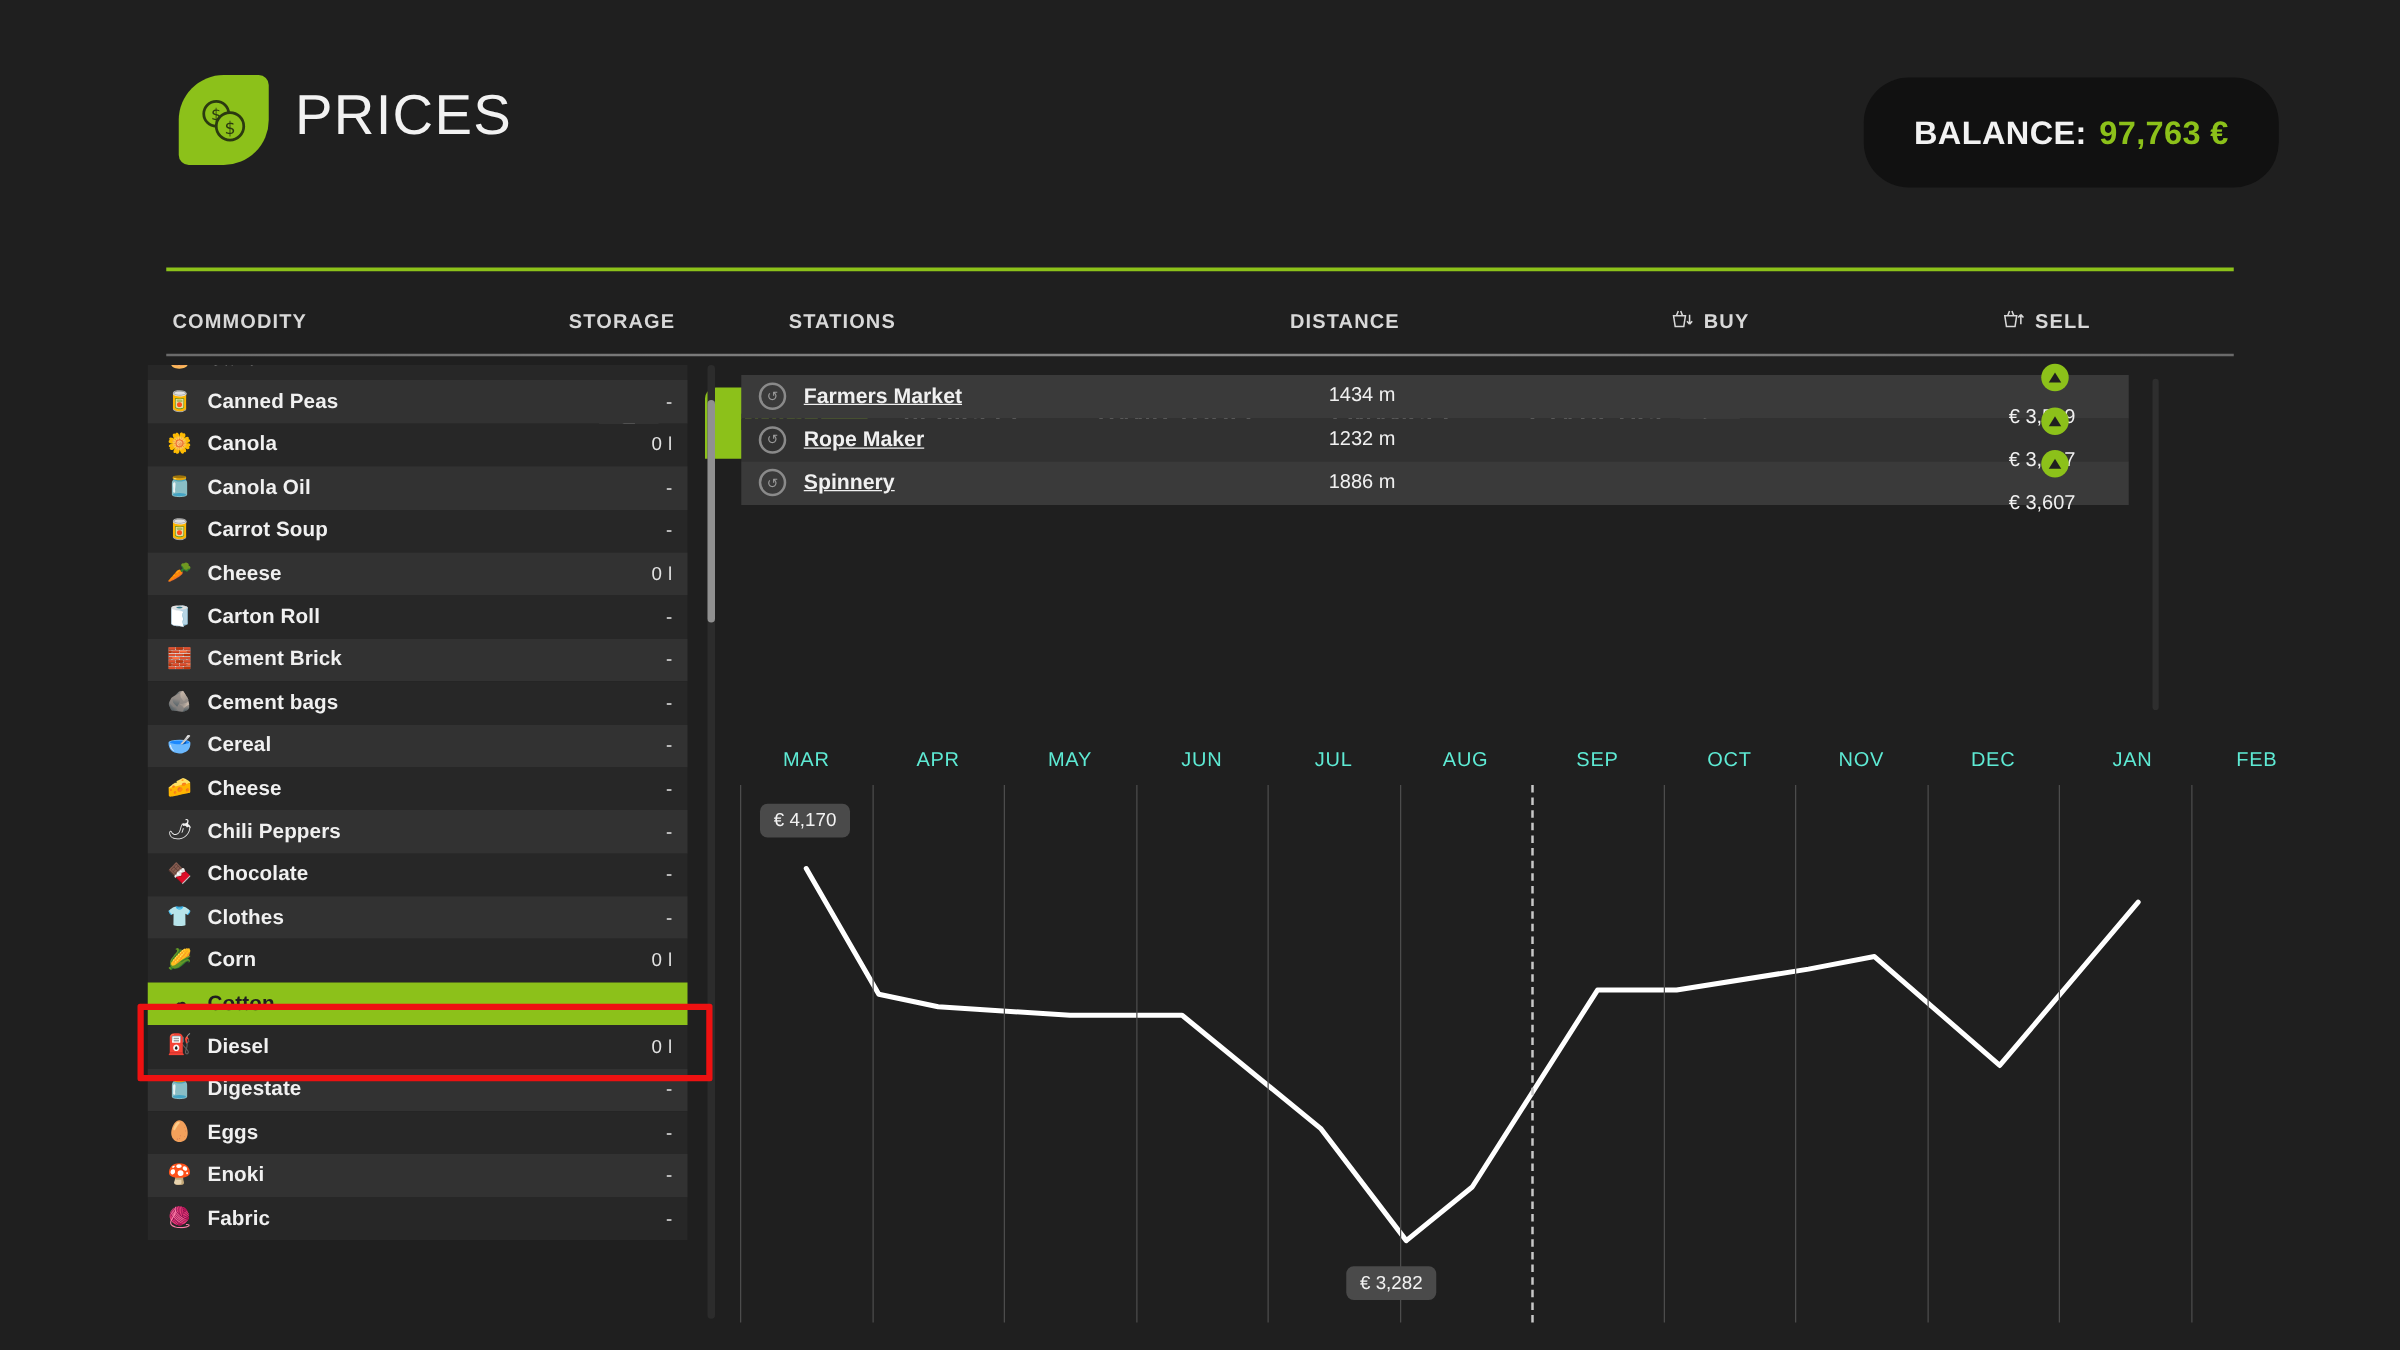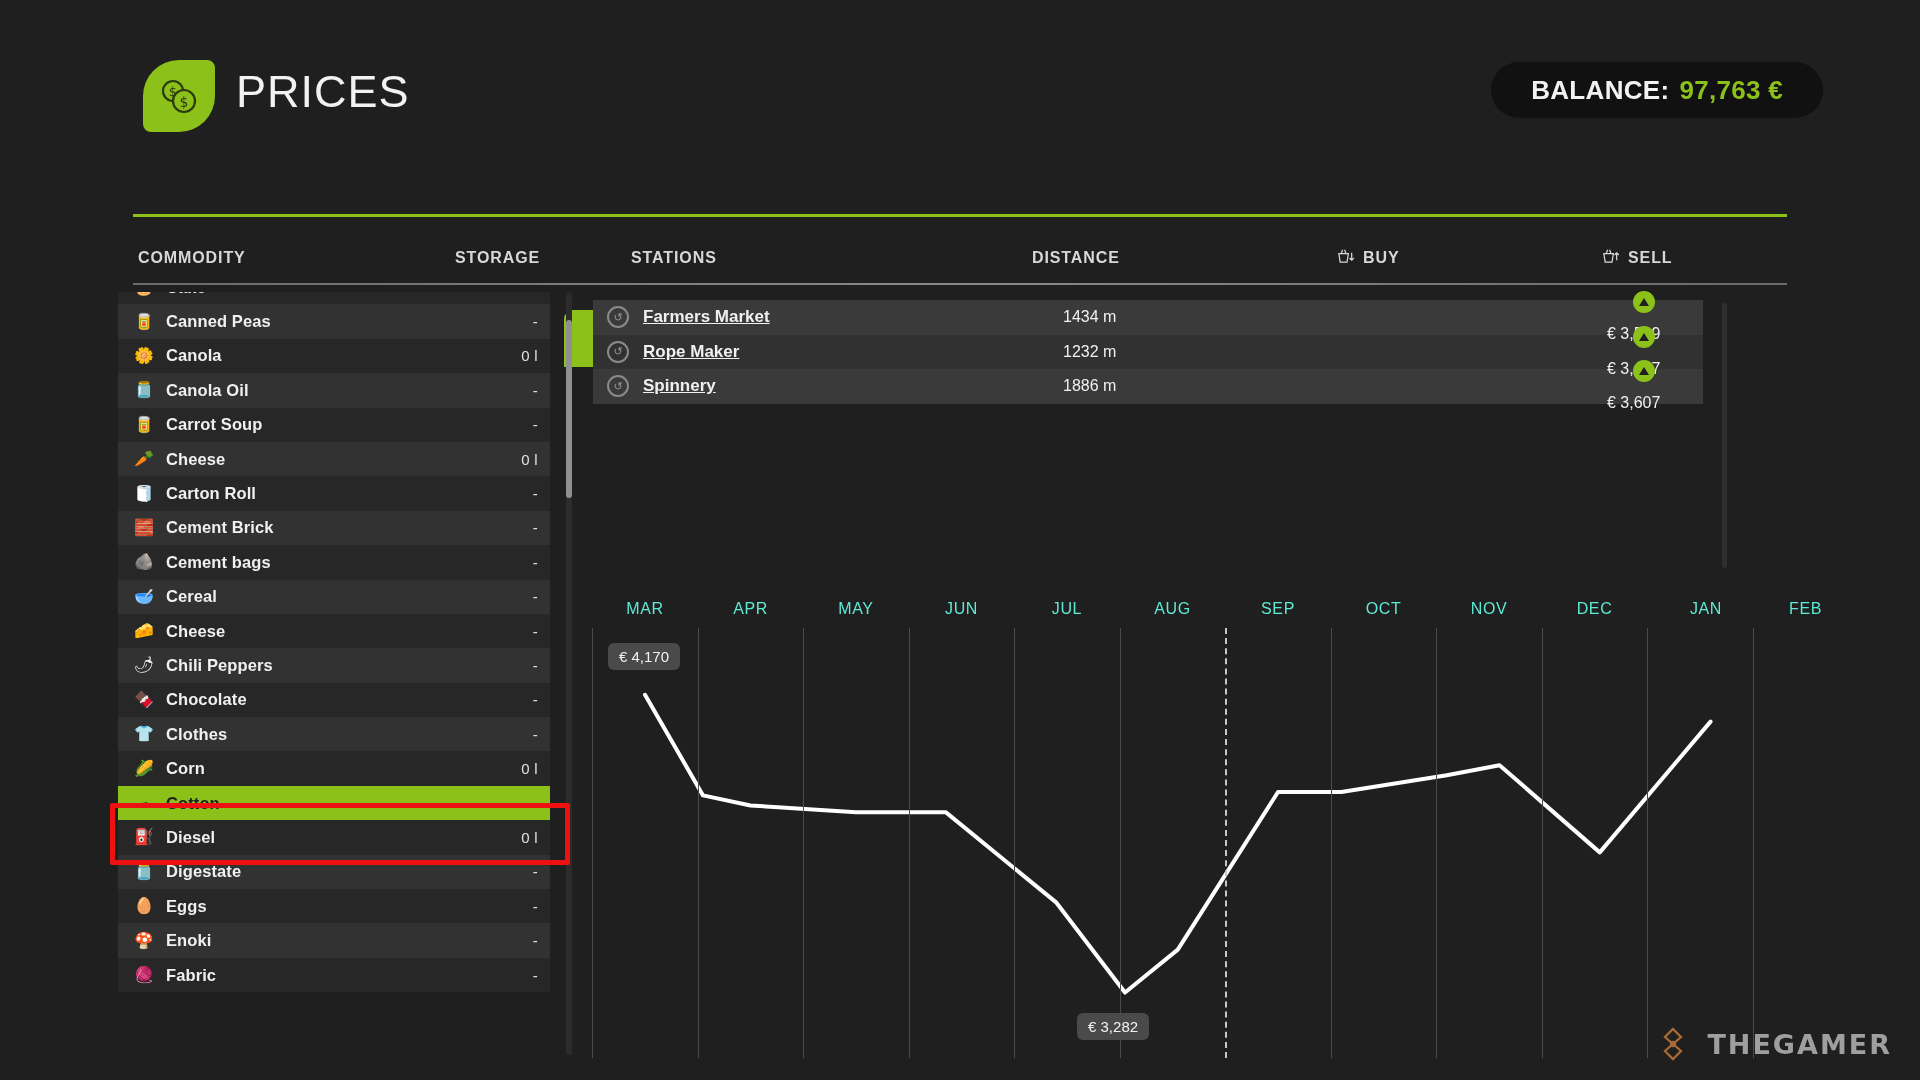--- a/index.html
+++ b/index.html
@@ -20,21 +20,21 @@
     border-radius: 36px 8px 36px 8px;
     display: flex; align-items: center; justify-content: center;
   }
   .logo-badge svg { display: block; }
   .page-title {
     position: absolute; left: 236px; top: 66px;
     font-size: 45px; letter-spacing: 1px; color: #f2f2f2; font-weight: 400;
   }
   .balance-pill {
     position: absolute; right: 97px; top: 62px;
-    height: 56px; padding: 0 40px;
+    height: 88px; padding: 0 40px;
     background: #111111; border-radius: 36px;
     display: flex; align-items: center; gap: 10px;
   }
   .balance-label { font-size: 26px; color: #f2f2f2; font-weight: 700; letter-spacing: .3px; }
   .balance-value { font-size: 26px; color: #8cc11a; font-weight: 700; letter-spacing: .3px; }
 
   
   .tabbar { position: absolute; left: 0; top: 150px; width: 1920px; height: 66px; }
   .tabline {
     position: absolute; left: 133px; top: 214px; width: 1654px; height: 3px;
@@ -419,23 +419,15 @@
       <div class="month-label" style="left: 1001.5px;">DEC</div>
       <div class="gridline" style="left: 948.75px;"></div>
       <div class="month-label" style="left: 1098px; margin-left: 15px;">JAN</div>
       <div class="gridline" style="left: 1054.25px;"></div>
       <div class="month-label" style="left: 1212.5px;">FEB</div>
       <div class="gridline" style="left: 1159.75px;"></div>
       <div class="price-tag" style="left: 15px; top: 42.819px;">€ 4,170</div>
       <div class="price-tag" style="left: 484.025px; top: 412.51px;">€ 3,282</div>
     </div>
 
-  <div class="watermark">
-    <svg width="40" height="40" viewBox="0 0 40 40" stroke="#c0763a" stroke-width="2.3" fill="none">
-      <path d="M20 5 L28 13 L20 20 L12 13 Z"></path>
-      <path d="M20 20 L28 27 L20 35 L12 27 Z"></path>
-      <circle cx="20" cy="20" r="3.2" fill="#c0763a" stroke="none"></circle>
-    </svg>
-    <span class="wm-text">THEGAMER</span>
-  </div>
 
   <div class="annotation-box"></div>
 </div>
 
 </body></html>

